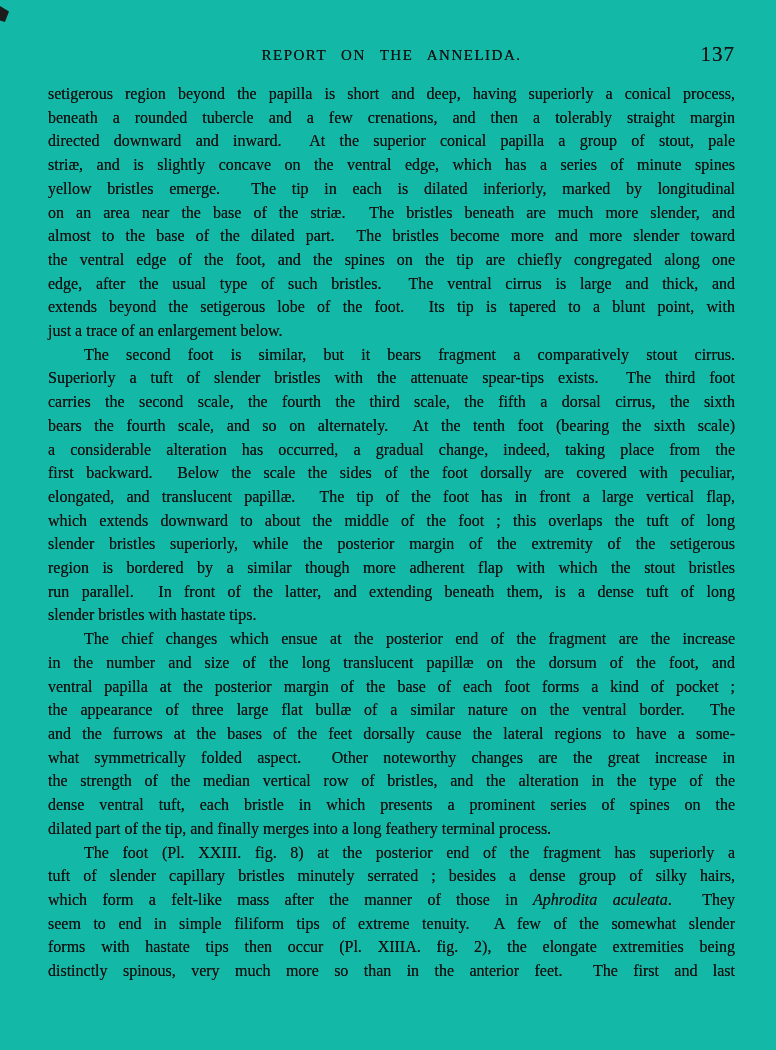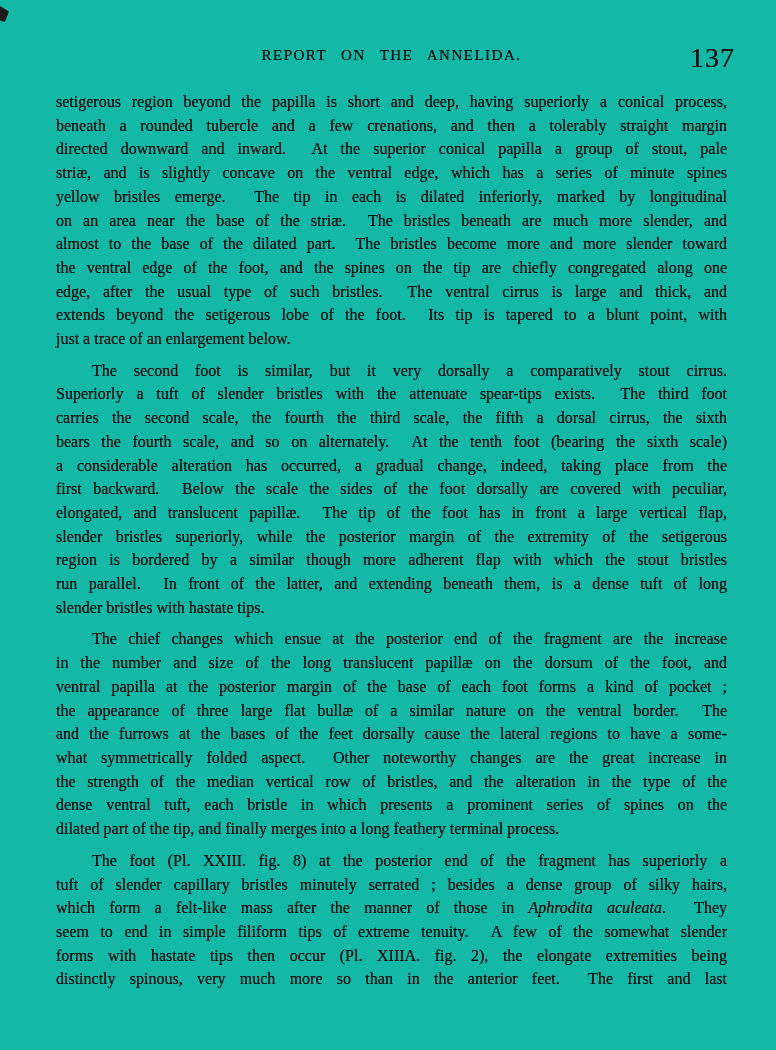--- a/index.html
+++ b/index.html
@@ -38,31 +38,31 @@
     text-align: center;
     font-size: 15px;
     letter-spacing: 1.5px;
     word-spacing: 9px;
     white-space: pre;
   }
   .page-number {
     position: absolute;
     right: 0;
     top: -5px;
-    font-size: 28px;
+    font-size: 21px;
     letter-spacing: 1px;
   }
   .page-body {
     position: absolute;
     top: 82px;
     left: 48px;
     right: 41px;
   }
   .paragraph {
-    margin: 8px;
+    margin: 0;
   }
   .line {
     font-size: 16px;
     line-height: 23.7px;
     text-align: justify;
     text-align-last: justify;
     white-space: pre-wrap;
   }
   .line.indent {
     text-indent: 36px;
@@ -93,27 +93,28 @@
         <div class="line">striæ, and is slightly concave on the ventral edge, which has a series of minute spines</div>
         <div class="line">yellow bristles emerge.  The tip in each is dilated inferiorly, marked by longitudinal</div>
         <div class="line">on an area near the base of the striæ.  The bristles beneath are much more slender, and</div>
         <div class="line">almost to the base of the dilated part.  The bristles become more and more slender toward</div>
         <div class="line">the ventral edge of the foot, and the spines on the tip are chiefly congregated along one</div>
         <div class="line">edge, after the usual type of such bristles.  The ventral cirrus is large and thick, and</div>
         <div class="line">extends beyond the setigerous lobe of the foot.  Its tip is tapered to a blunt point, with</div>
         <div class="line flush-last">just a trace of an enlargement below.</div>
       </div>
       <div class="paragraph">
-        <div class="line indent">The second foot is similar, but it very dorsally a comparatively stout cirrus.</div>
+        <div class="line indent">The second foot is similar, but it bears fragment a comparatively stout cirrus.</div>
         <div class="line">Superiorly a tuft of slender bristles with the attenuate spear-tips exists.  The third foot</div>
         <div class="line">carries the second scale, the fourth the third scale, the fifth a dorsal cirrus, the sixth</div>
         <div class="line">bears the fourth scale, and so on alternately.  At the tenth foot (bearing the sixth scale)</div>
         <div class="line">a considerable alteration has occurred, a gradual change, indeed, taking place from the</div>
         <div class="line">first backward.  Below the scale the sides of the foot dorsally are covered with peculiar,</div>
         <div class="line">elongated, and translucent papillæ.  The tip of the foot has in front a large vertical flap,</div>
+        <div class="line">which extends downward to about the middle of the foot ; this overlaps the tuft of long</div>
         <div class="line">slender bristles superiorly, while the posterior margin of the extremity of the setigerous</div>
         <div class="line">region is bordered by a similar though more adherent flap with which the stout bristles</div>
         <div class="line">run parallel.  In front of the latter, and extending beneath them, is a dense tuft of long</div>
         <div class="line flush-last">slender bristles with hastate tips.</div>
       </div>
       <div class="paragraph">
         <div class="line indent">The chief changes which ensue at the posterior end of the fragment are the increase</div>
         <div class="line">in the number and size of the long translucent papillæ on the dorsum of the foot, and</div>
         <div class="line">ventral papilla at the posterior margin of the base of each foot forms a kind of pocket ;</div>
         <div class="line">the appearance of three large flat bullæ of a similar nature on the ventral border.  The</div>

